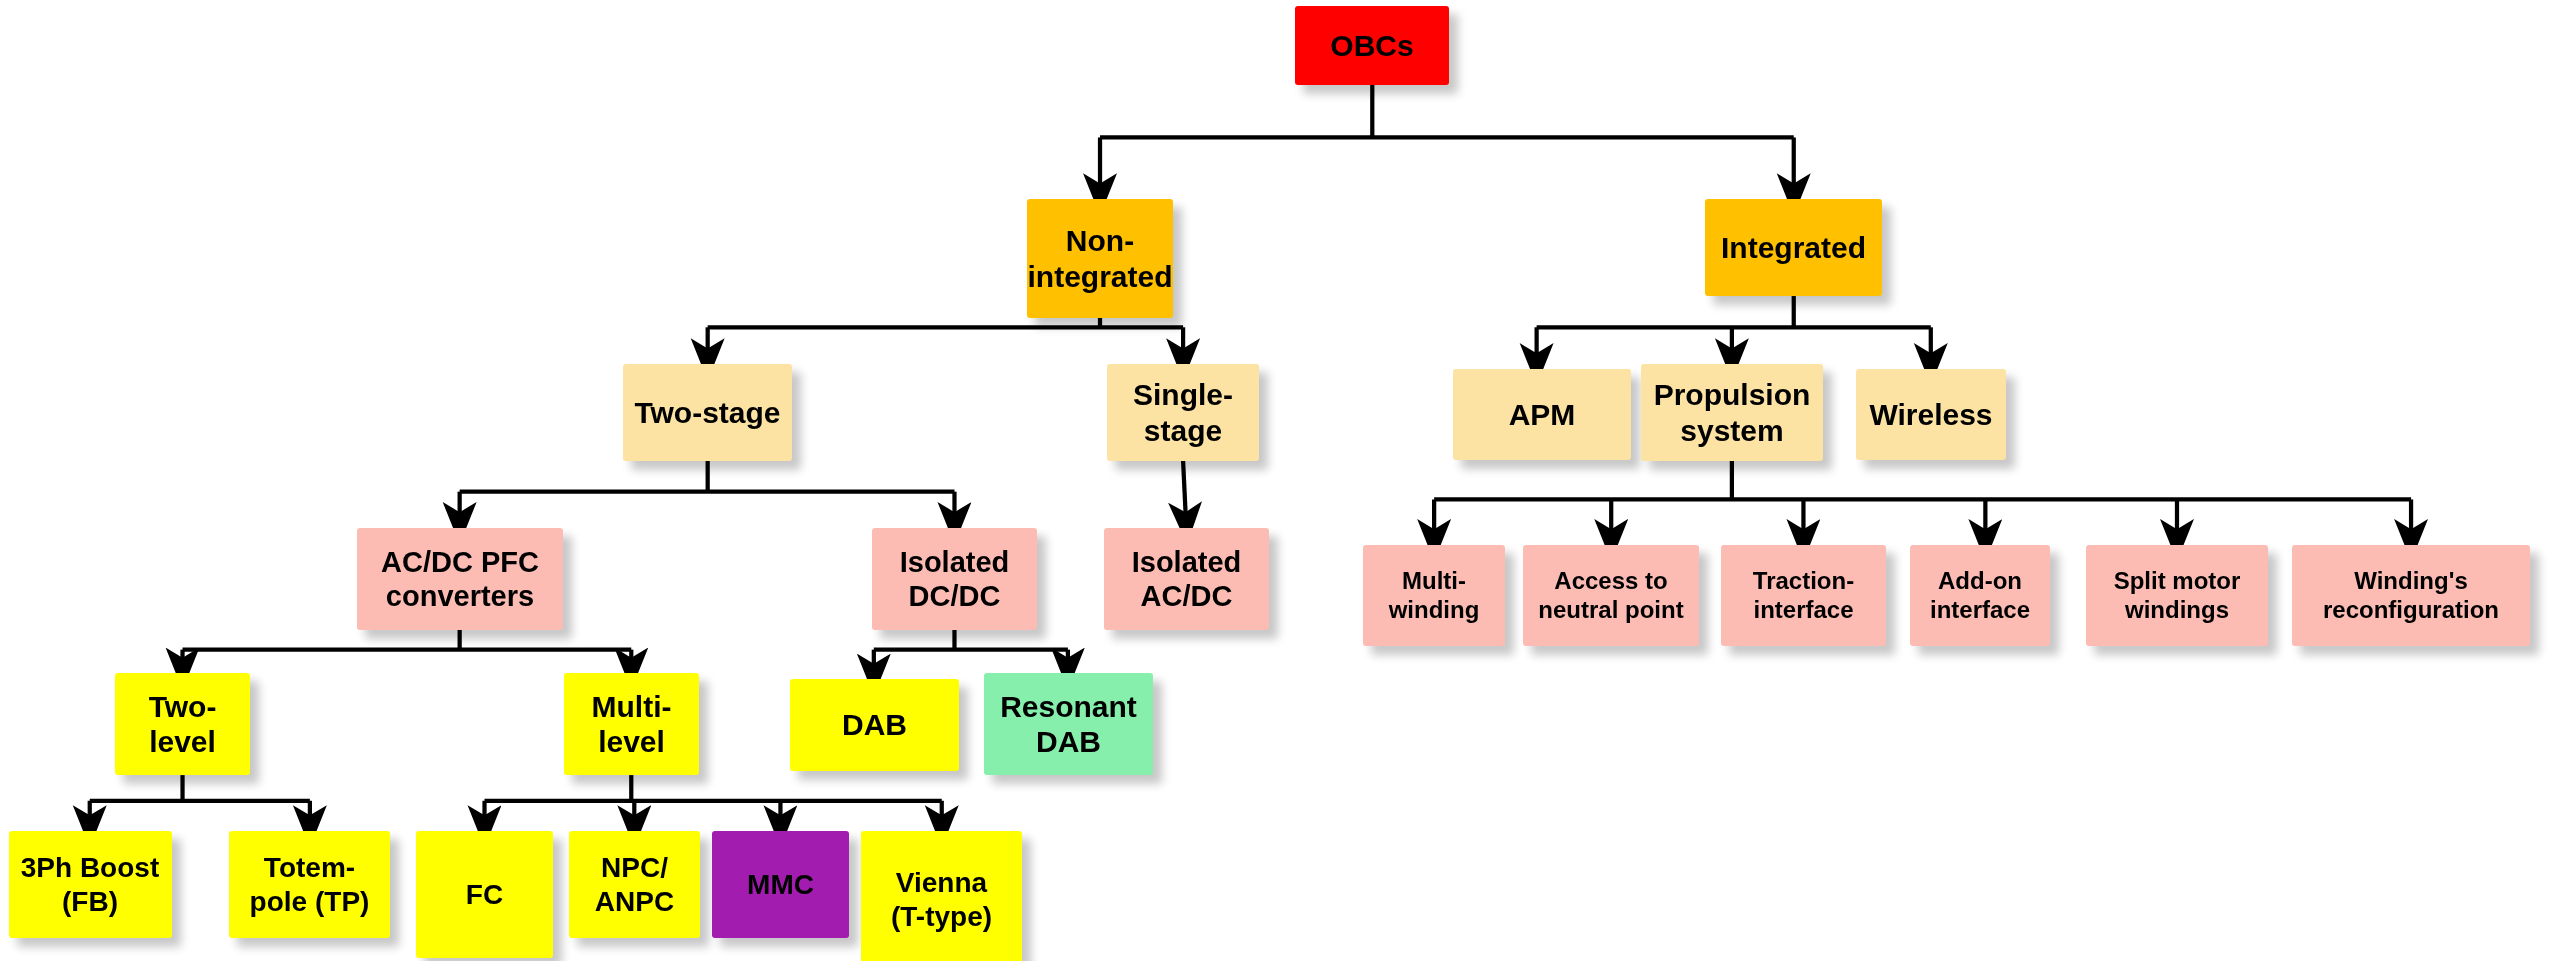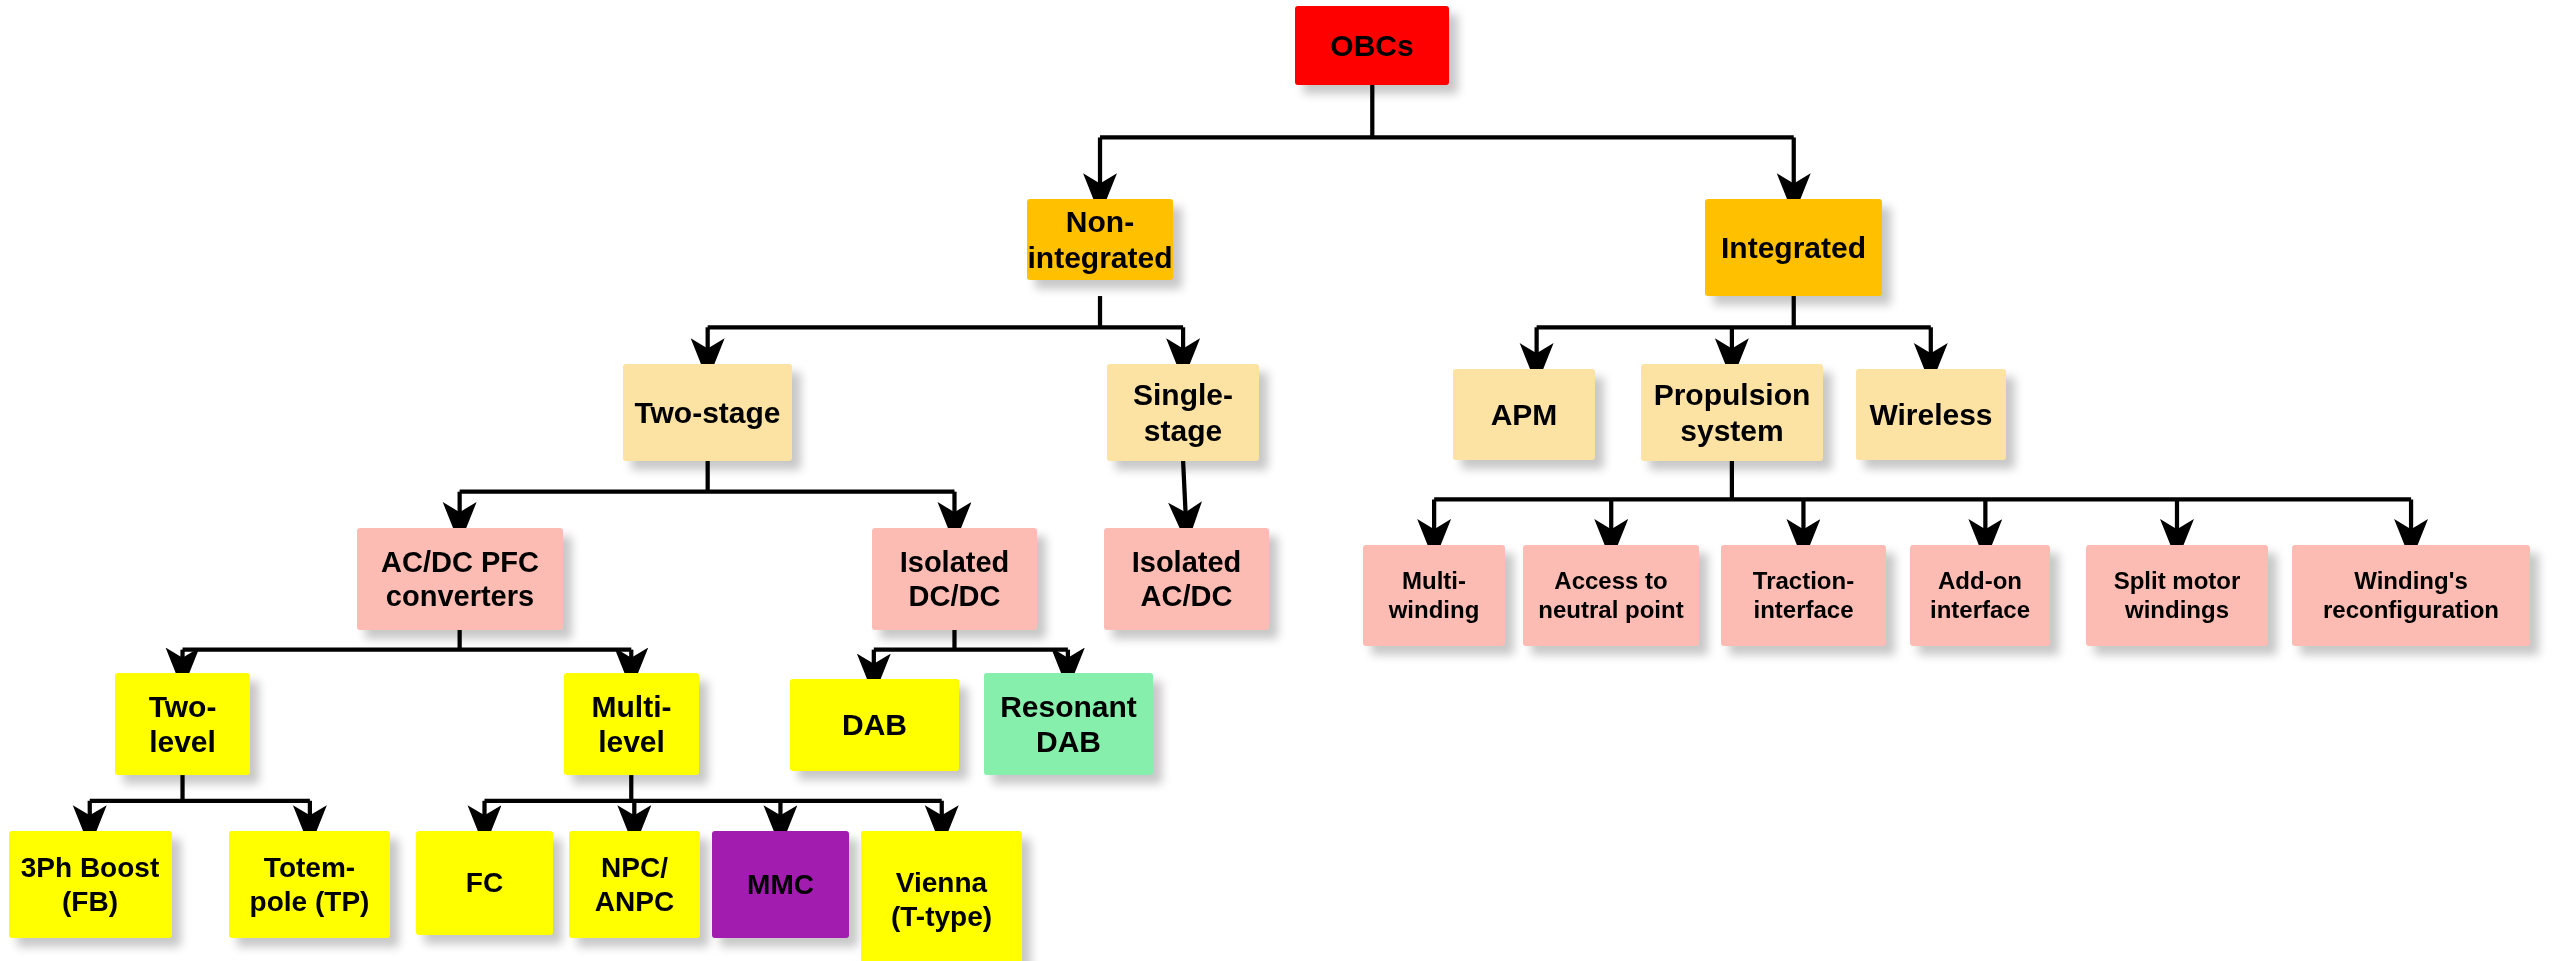--- a/index.html
+++ b/index.html
@@ -101,27 +101,27 @@
         <path d="M1041,1278 L1041,1320.32"></path>
         <path d="M799,1320.32 L1553,1320.32"></path>
         <path d="M799,1320.32 L799,1364" marker-end="url(#arrow)"></path>
         <path d="M1046,1320.32 L1046,1364" marker-end="url(#arrow)"></path>
         <path d="M1287,1320.32 L1287,1364" marker-end="url(#arrow)"></path>
         <path d="M1553,1320.32 L1553,1364" marker-end="url(#arrow)"></path>
       </g>
   </svg>
   <div id="node-layer">
       <div class="node lvl-root" style="left: 1295px; top: 6px; width: 154px; height: 79px; background: rgb(255, 0, 0);">OBCs</div>
-      <div class="node lvl-amber" style="left: 1027px; top: 199px; width: 146px; height: 81px; background: rgb(255, 192, 0);">Non-
+      <div class="node lvl-amber" style="left: 1027px; top: 199px; width: 146px; height: 119px; background: rgb(255, 192, 0);">Non-
 integrated</div>
       <div class="node lvl-amber" style="left: 1705px; top: 199px; width: 177px; height: 97px; background: rgb(255, 192, 0);">Integrated</div>
       <div class="node lvl-cream" style="left: 623px; top: 364px; width: 169px; height: 97px; background: rgb(252, 227, 164);">Two-stage</div>
       <div class="node lvl-cream" style="left: 1107px; top: 364px; width: 152px; height: 97px; background: rgb(252, 227, 164);">Single-
 stage</div>
-      <div class="node lvl-cream" style="left: 1453px; top: 369px; width: 142px; height: 91px; background: rgb(252, 227, 164);">APM</div>
+      <div class="node lvl-cream" style="left: 1453px; top: 369px; width: 178px; height: 91px; background: rgb(252, 227, 164);">APM</div>
       <div class="node lvl-cream" style="left: 1641px; top: 364px; width: 182px; height: 97px; background: rgb(252, 227, 164);">Propulsion
 system</div>
       <div class="node lvl-cream" style="left: 1856px; top: 369px; width: 150px; height: 91px; background: rgb(252, 227, 164);">Wireless</div>
       <div class="node lvl-pink" style="left: 357px; top: 528px; width: 206px; height: 102px; background: rgb(252, 188, 180);">AC/DC PFC
 converters</div>
       <div class="node lvl-pink" style="left: 872px; top: 528px; width: 165px; height: 102px; background: rgb(252, 188, 180);">Isolated
 DC/DC</div>
       <div class="node lvl-pink" style="left: 1104px; top: 528px; width: 165px; height: 102px; background: rgb(252, 188, 180);">Isolated
 AC/DC</div>
       <div class="node lvl-pink-s" style="left: 1363px; top: 545px; width: 142px; height: 101px; background: rgb(252, 188, 180);">Multi-
@@ -140,21 +140,21 @@
 level</div>
       <div class="node lvl-yellow" style="left: 564px; top: 673px; width: 135px; height: 102px; background: rgb(255, 255, 0);">Multi-
 level</div>
       <div class="node lvl-yellow" style="left: 790px; top: 679px; width: 169px; height: 92px; background: rgb(255, 255, 0);">DAB</div>
       <div class="node lvl-yellow" style="left: 984px; top: 673px; width: 169px; height: 102px; background: #86efac;">Resonant
 DAB</div>
       <div class="node lvl-yellow-s" style="left: 8.5px; top: 831px; width: 163px; height: 107px; background: rgb(255, 255, 0);">3Ph Boost
 (FB)</div>
       <div class="node lvl-yellow-s" style="left: 229px; top: 831px; width: 161px; height: 107px; background: rgb(255, 255, 0);">Totem-
 pole (TP)</div>
-      <div class="node lvl-yellow-s" style="left: 416px; top: 831px; width: 137px; height: 104px; background: rgb(255, 255, 0);">FC</div>
+      <div class="node lvl-yellow-s" style="left: 416px; top: 831px; width: 137px; height: 127px; background: rgb(255, 255, 0);">FC</div>
       <div class="node lvl-yellow-s" style="left: 569px; top: 831px; width: 131px; height: 107px; background: rgb(255, 255, 0);">NPC/
 ANPC</div>
       <div class="node lvl-yellow-s" style="left: 712px; top: 831px; width: 137px; height: 107px; background: #a21caf;">MMC</div>
       <div class="node lvl-yellow-s" style="left: 861px; top: 831px; width: 161px; height: 137px; background: rgb(255, 255, 0);">Vienna
 (T-type)</div>
     </div>
 </div>
 
 
 </body></html>

